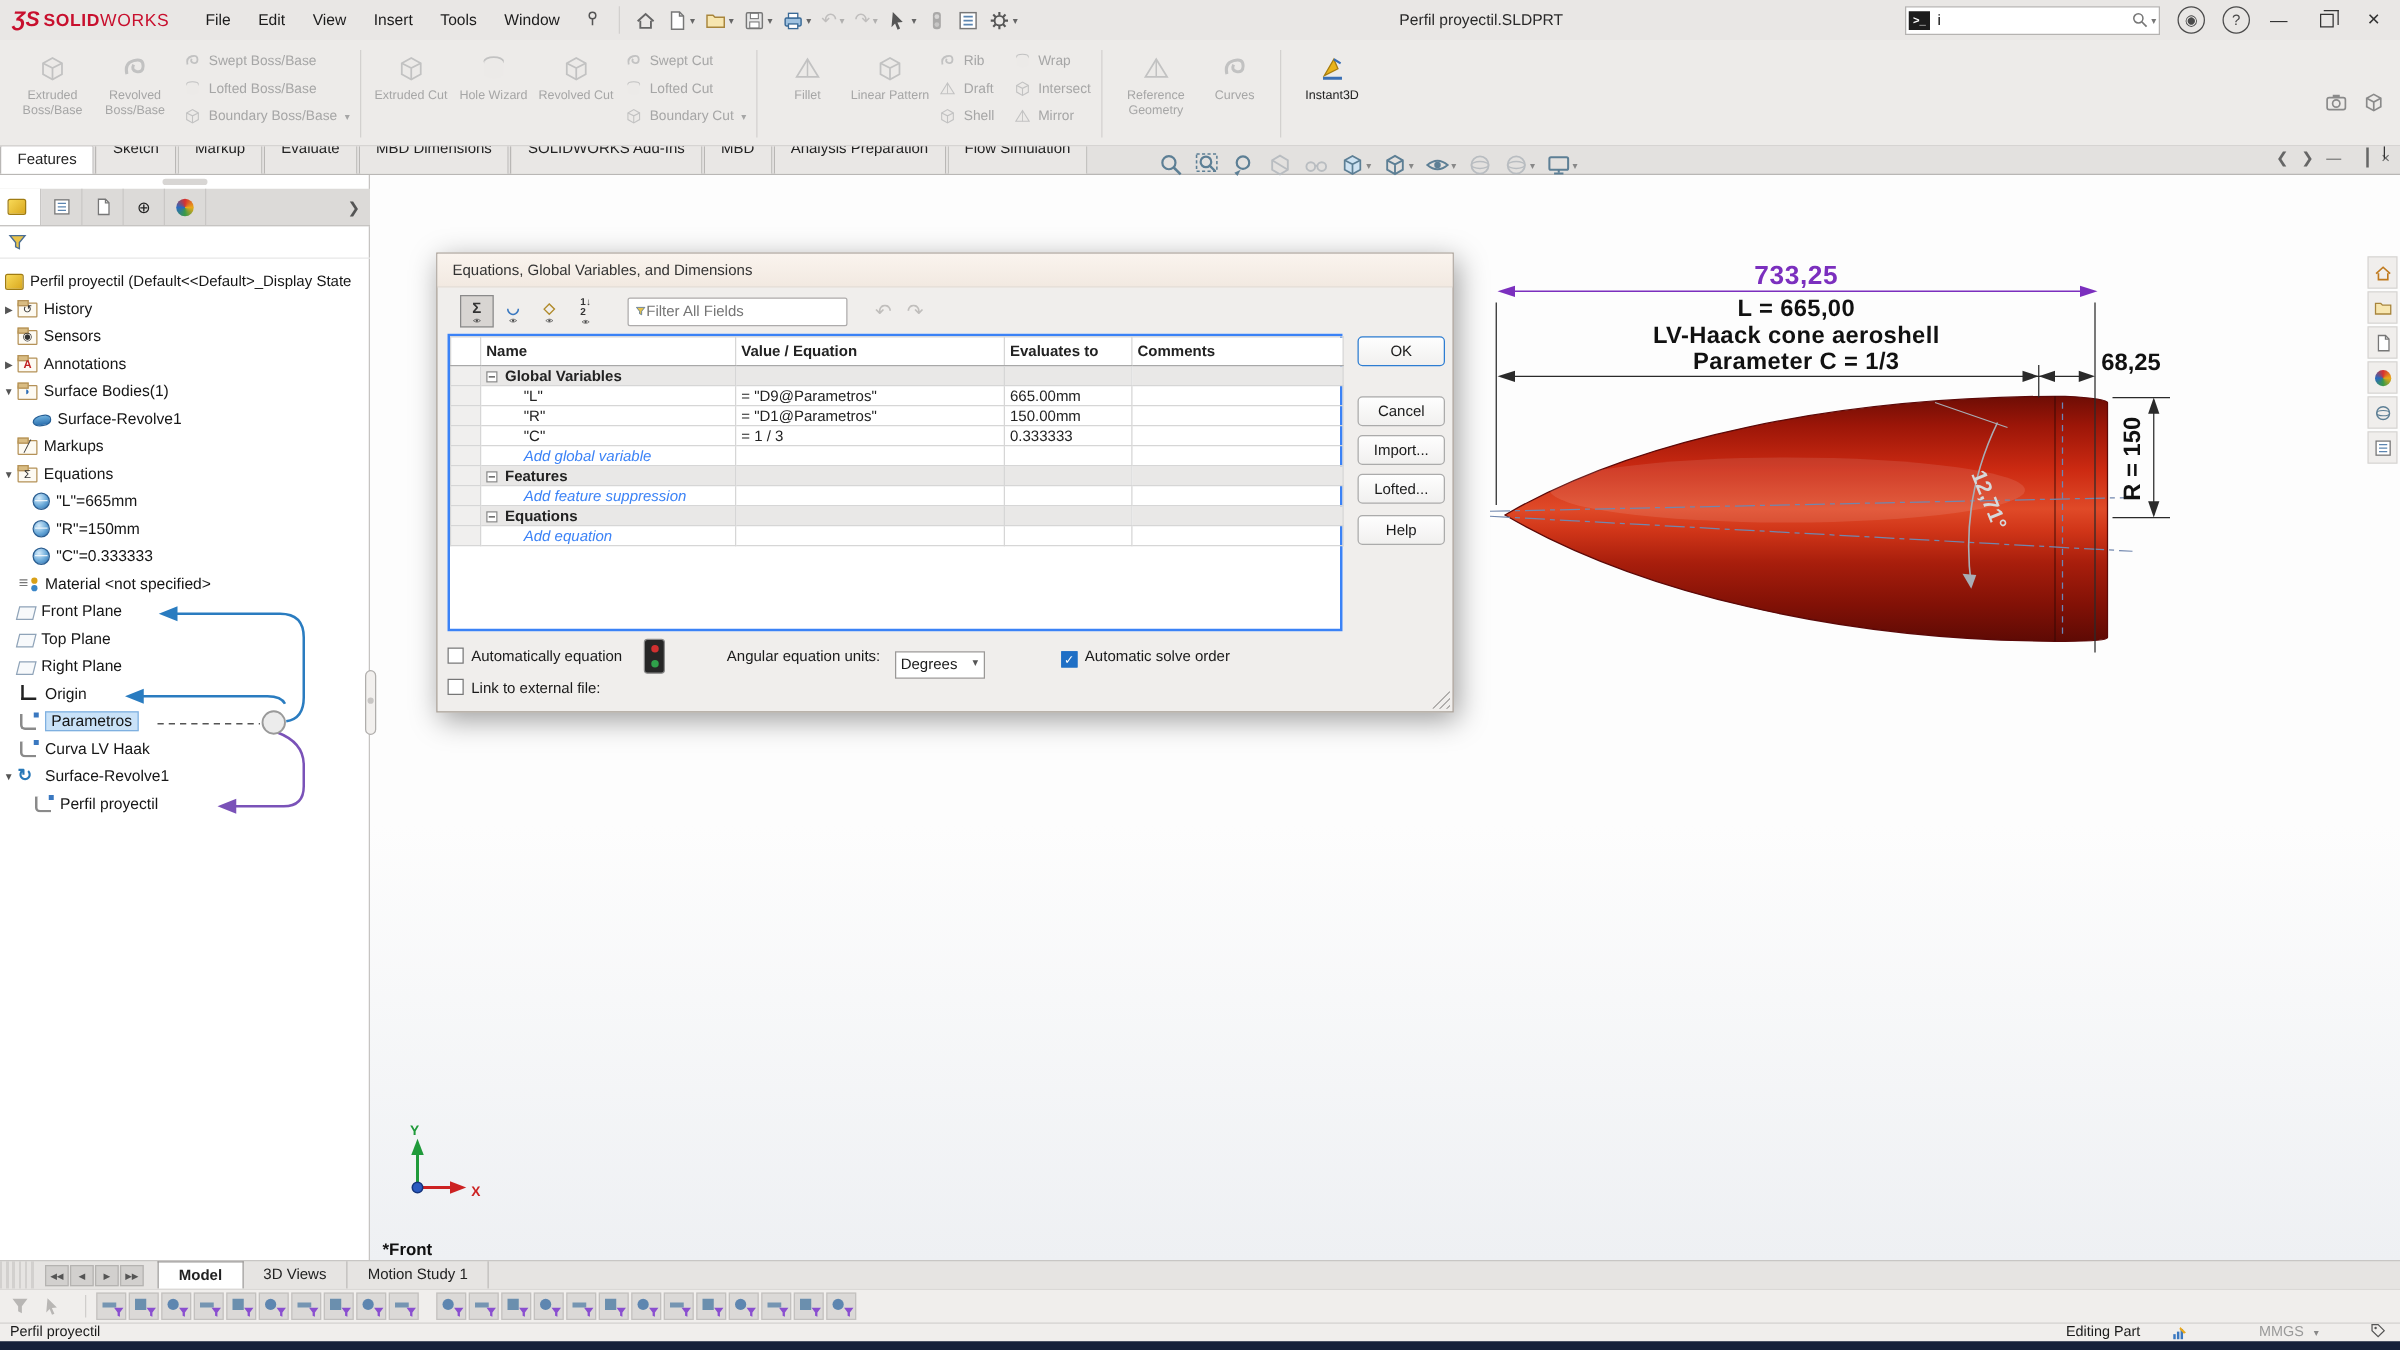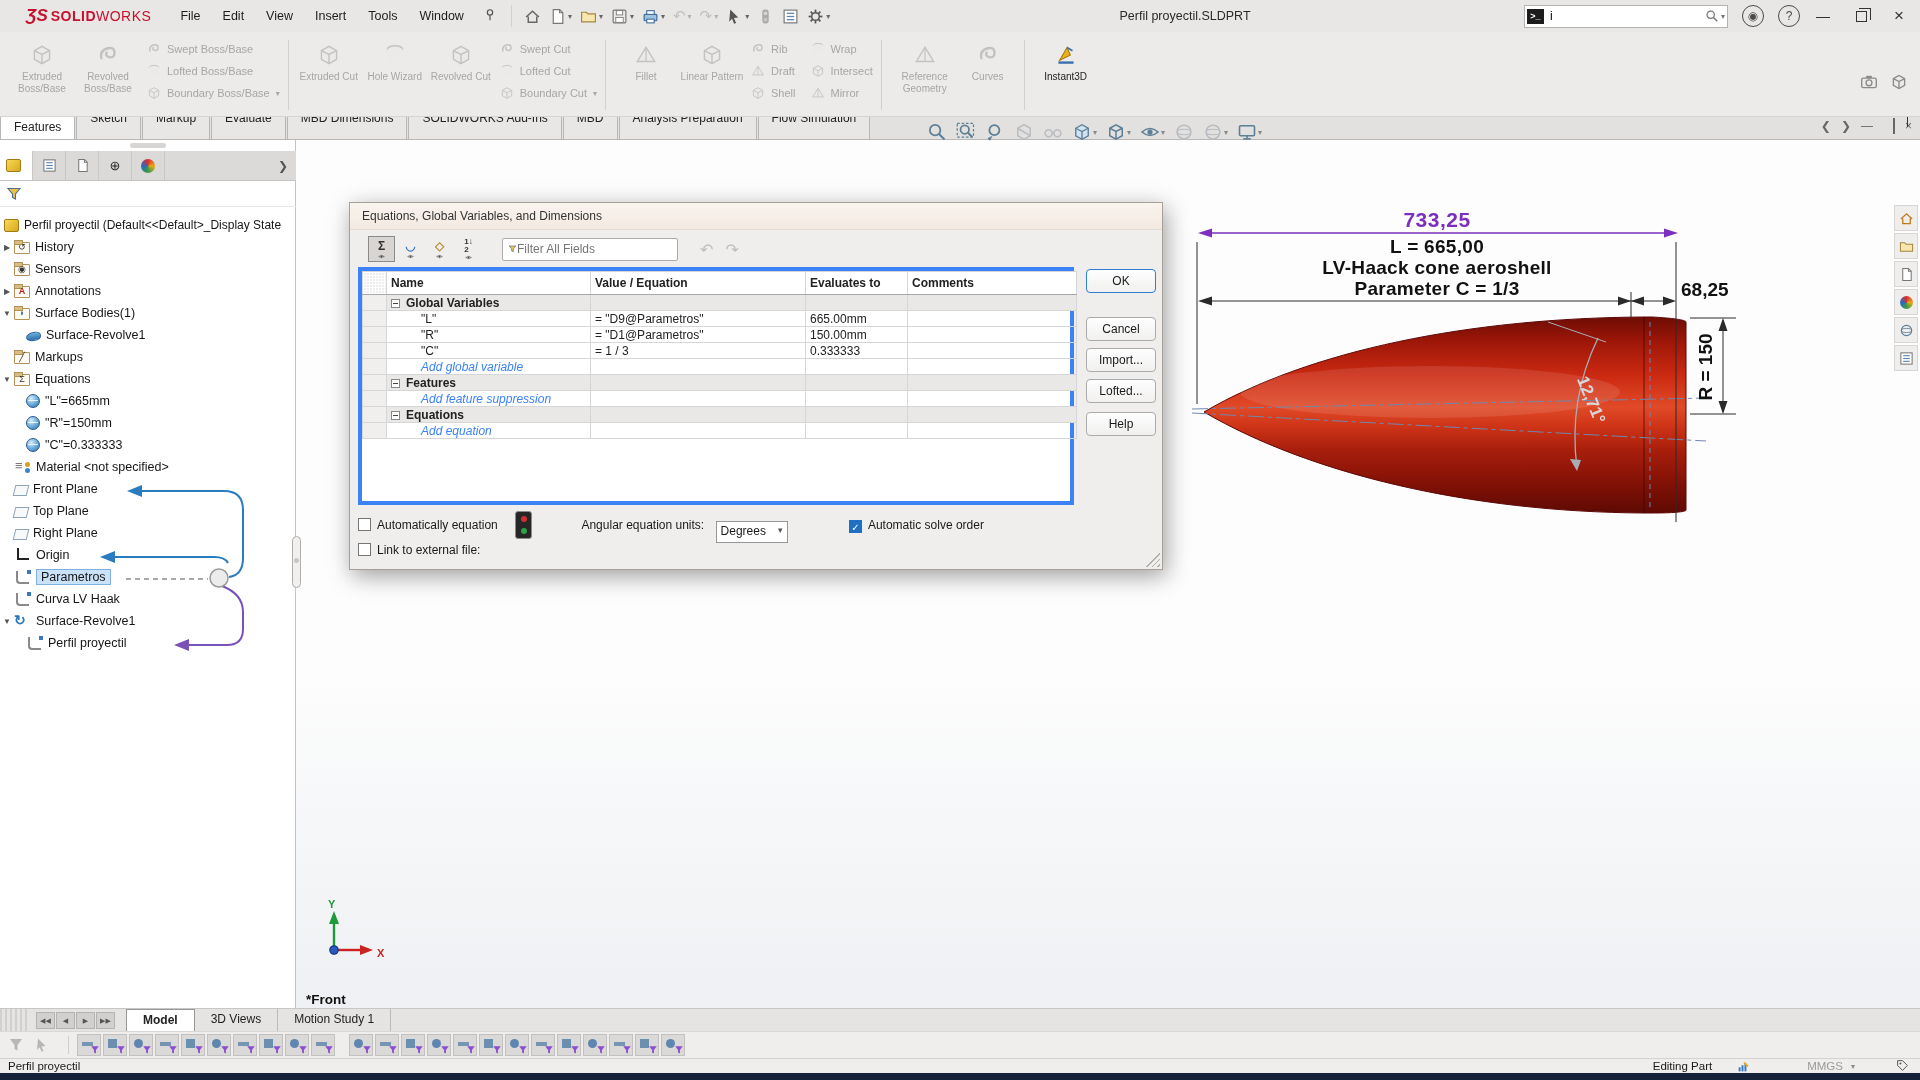--- a/index.html
+++ b/index.html
@@ -1,21 +1,21 @@
 <!DOCTYPE html>
 <html><head>
 <meta charset="utf-8">
 <style>
   * { margin:0; padding:0; box-sizing:border-box; }
   html,body { width:1920px; height:1080px; overflow:hidden; }
   body { font-family:"Liberation Sans", sans-serif; font-size:12px; color:#222; background:#fff; }
   #root { position:relative; width:1920px; height:1080px; background:#e9e7e5; }
 
   
-  .titlebar { position:absolute; left:0; top:0; width:1920px; height:32px; background:#e9e7e5; display:flex; align-items:center; z-index:10;padding-left:16px; }
+  .titlebar { position:absolute; left:0; top:0; width:1920px; height:32px; background:#e9e7e5; display:flex; align-items:center; z-index:10; }
   .swlogo { display:flex; align-items:baseline; margin-left:10px; margin-right:18px; }
   .swlogo .mark { color:#c8102e; font-weight:bold; font-size:17px; font-style:italic; margin-right:3px; }
   .swlogo .solid { color:#c8102e; font-weight:bold; font-size:14px; letter-spacing:.5px; }
   .swlogo .works { color:#c8102e; font-size:14px; letter-spacing:.5px; }
   .menus { display:flex; }
   .menu-item { padding:0 11px; font-size:12.5px; color:#1c1c1c; line-height:32px; cursor:default; }
   .pin-ico { margin:0 8px; color:#555; }
   .qat { display:flex; align-items:center; margin-left:6px; border-left:1px solid #d2d0ce; padding-left:10px; height:22px; }
   .qbtn { display:flex; align-items:center; margin-right:4px; padding:1px 2px; }
   .qbtn svg { width:17px; height:17px; }
@@ -113,21 +113,21 @@
   .dtitle { height:27px; background:linear-gradient(#faf4ee,#f2e9e1); display:flex; align-items:center; padding-left:12px; font-size:12px; color:#333; border-bottom:1px solid #e4dcd4; }
   .dtoolbar { position:absolute; left:18px; top:33px; display:flex; align-items:center; }
   .dtbtn { width:27px; height:26px; border:1px solid transparent; display:flex; flex-direction:column; align-items:center; justify-content:center; margin-right:2px; font-weight:bold; font-size:12px; color:#333; }
   .dtbtn svg { width:11px; height:7px; color:#444; }
   .dtbtn.pressed { background:#d8d5d2; border:1px solid #8a8a8a; }
   .dtbtn .mini { font-size:8px; line-height:8px; }
   .dfilter { margin-left:18px; width:176px; height:23px; background:#fff; border:1px solid #adabab; border-radius:2px; display:flex; align-items:center; padding:0 5px; }
   .dfilter input { border:0; outline:0; flex:1; font-size:12px; font-family:"Liberation Sans",sans-serif; }
   .dundo { margin-left:22px; display:flex; color:#c0bebc; font-size:16px; }
   .dundo span { margin-right:12px; }
-  .eqwrap { position:absolute; left:8px; top:64px; width:716px; height:238px; background:#fff; border:4px solid #3b82f6; }
+  .eqwrap { position:absolute; left:8px; top:64px; width:716px; height:238px; background:#fff; border:2px solid #3b82f6; }
   table.eqtable { border-collapse:collapse; table-layout:fixed; width:714px; }
   .eqtable td { border:1px solid #d6d6d6; height:16px; font-size:12px; padding:0 4px; overflow:hidden; white-space:nowrap; }
   .eqtable tr.hdr td { height:23px; font-weight:bold; border-bottom:1px solid #a8a8a8; background:#fff; }
   .eqtable td.rh { background:#f0efee; }
   .eqtable td.rh.dotted { background-image:radial-gradient(#b8b8b8 20%, transparent 22%); background-size:3px 3px; }
   .eqtable tr.sec td.scell { background:#e9e8e7; font-weight:bold; }
   .minusbox { display:inline-block; width:9px; height:9px; border:1px solid #888; background:#fff; position:relative; vertical-align:-1px; margin-right:6px; }
   .minusbox::after { content:""; position:absolute; left:1px; right:1px; top:3px; height:1px; background:#444; }
   .indent1 { padding-left:34px !important; }
   .addrow { color:#3b82f6; font-style:italic; }

